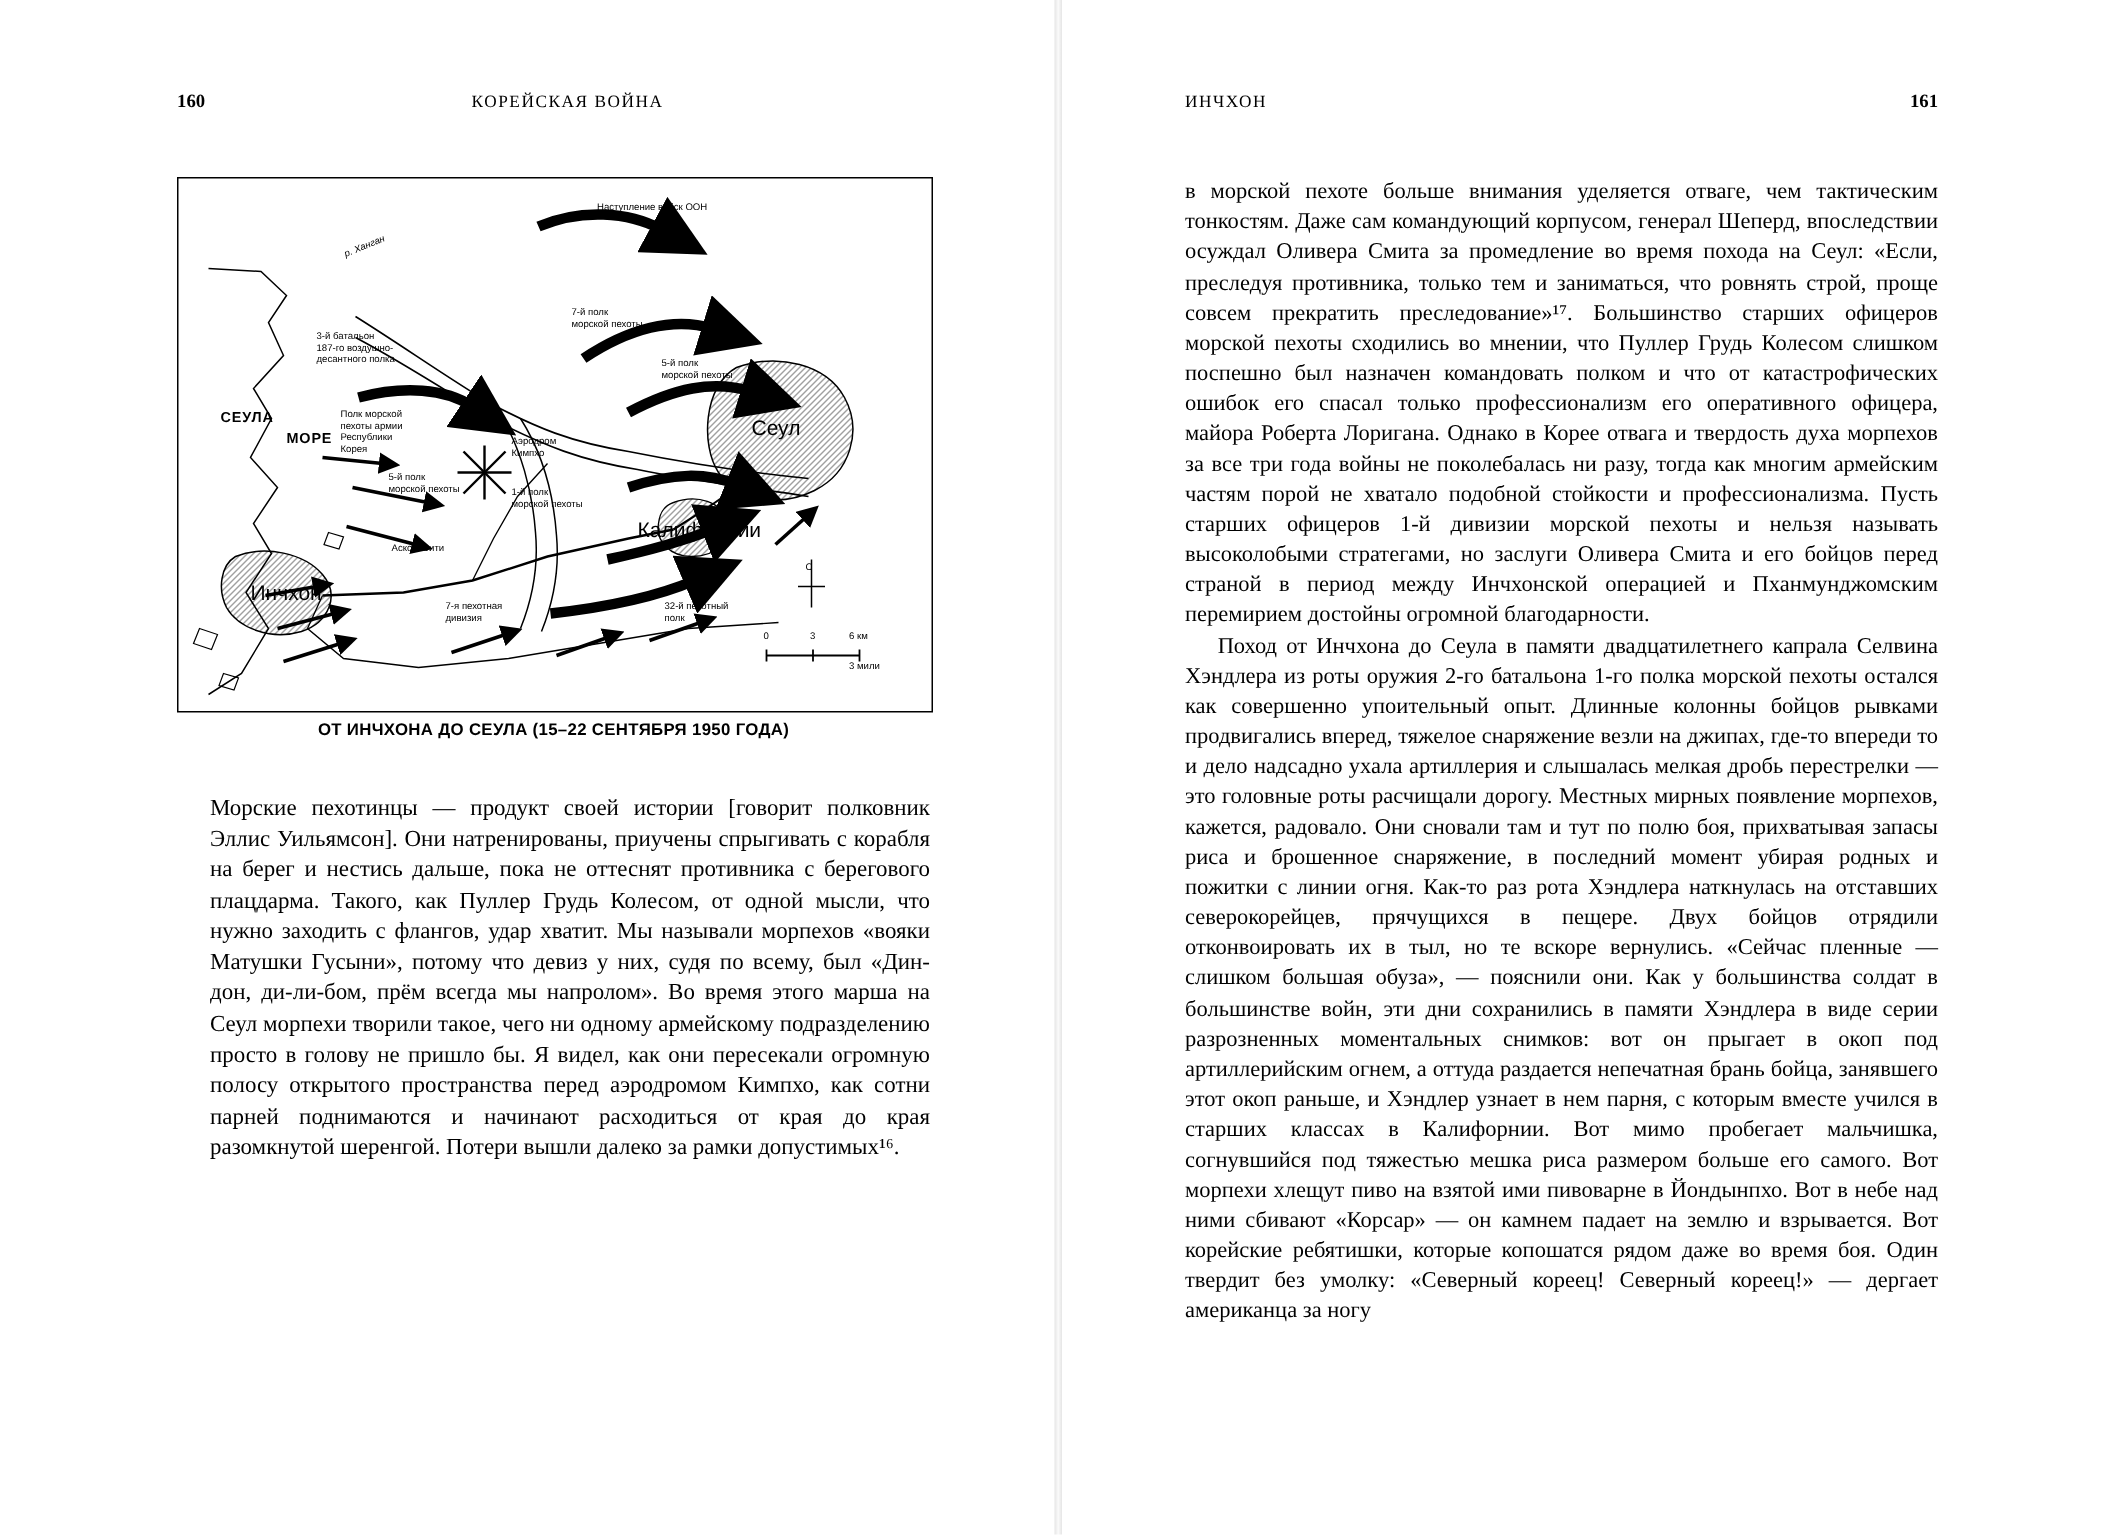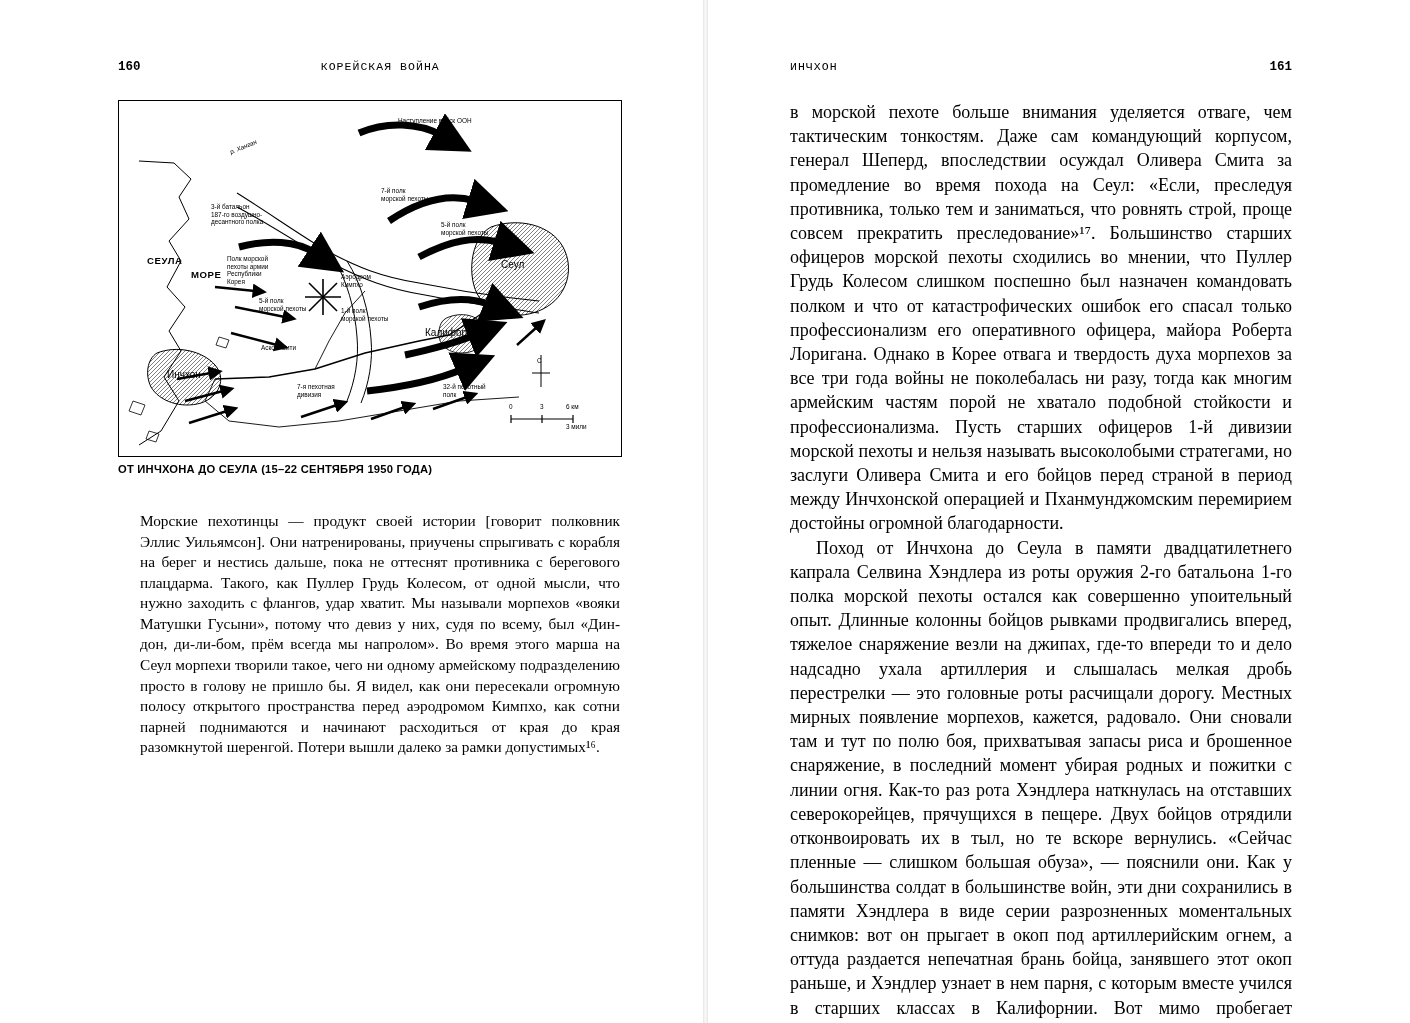--- a/index.html
+++ b/index.html
@@ -28,24 +28,24 @@
     width: 705px;
     padding: 60px 85px 40px 118px;
   }
   .page-right {
     width: 705px;
     padding: 60px 118px 40px 85px;
   }
   .running-head {
     display: flex;
     align-items: baseline;
-    font-family: Liberation Mono, monospace;
+    font-family: Liberation Serif, serif;
     font-size: 11.5px;
     letter-spacing: 0.09em;
-    margin-bottom: 26px;
+    margin-bottom: 44px;
     height: 14px;
   }
   .page-left .running-head .folio {
     font-weight: bold;
     font-size: 12.5px;
     letter-spacing: 0;
   }
   .page-left .running-head .title {
     margin: 0 auto;
     text-transform: uppercase;
@@ -54,21 +54,21 @@
     text-transform: uppercase;
   }
   .page-right .running-head .folio {
     margin-left: auto;
     font-weight: bold;
     font-size: 12.5px;
     letter-spacing: 0;
   }
   p {
     margin: 0;
-    font-size: 18px;
+    font-size: 15px;
     line-height: 1.345;
     text-align: justify;
     text-indent: 1.45em;
     hyphens: auto;
   }
   p.noindent { text-indent: 0; }
   .body-col p + p { margin-top: 0; }
   .quote {
     margin: 36px 0 20px 0;
     padding-left: 22px;
@@ -85,21 +85,21 @@
     width: 502px;
     height: 355px;
     position: relative;
     margin-bottom: 6px;
     background: #fff;
     overflow: hidden;
   }
   .figure svg { display: block; }
   .fig-caption {
     width: 502px;
-    text-align: left;
+    text-align: center;
     font-family: "Liberation Sans", sans-serif;
     font-weight: bold;
     font-size: 11.2px;
     letter-spacing: 0.02em;
     margin-bottom: 22px;
   }
   .gutter-shadow {
     position: absolute;
     top: 0; bottom: 0;
     left: 703px;
@@ -110,21 +110,21 @@
     font-family: "Liberation Sans", sans-serif;
     font-size: 6.4px;
     line-height: 1.18;
   }
   .maplabel.big {
     font-size: 9.6px;
     font-weight: bold;
     letter-spacing: 0.06em;
   }
   .maplabel.mid {
-    font-size: 10px;
+    font-size: 14px;
   }
   .maplabel.italic { font-style: italic; }
 </style>
 </head>
 <body>
 
 <div class="spread">
 
   <div class="page page-left">
 

